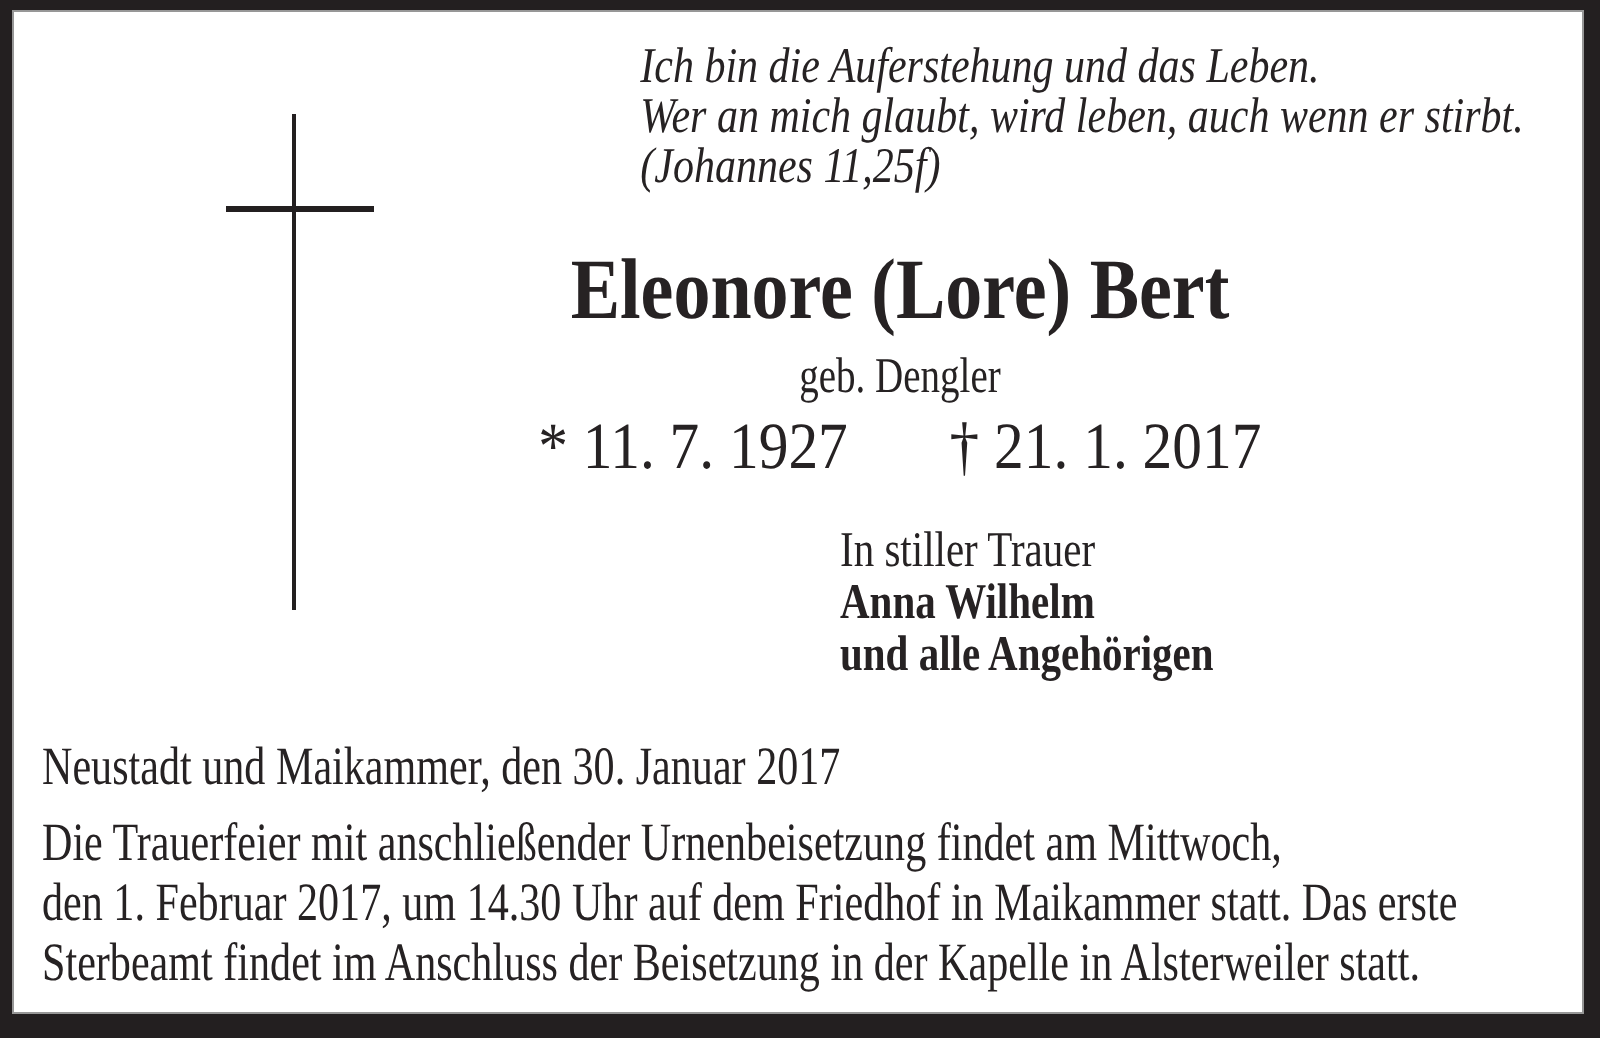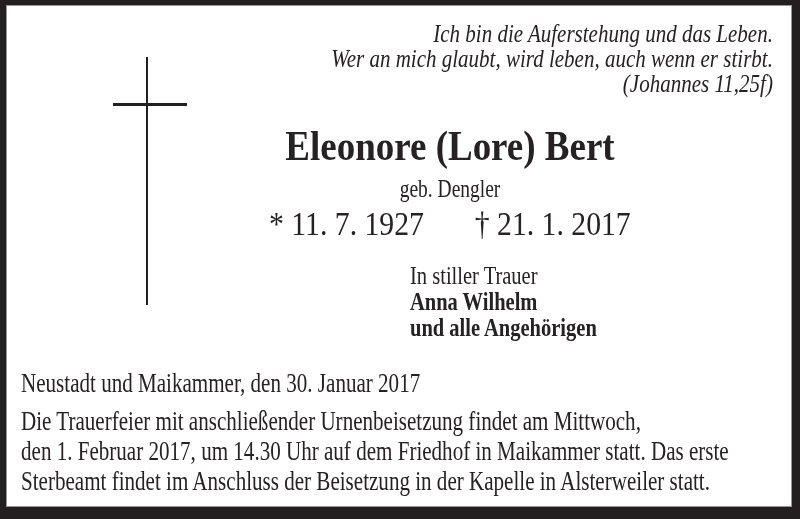--- a/index.html
+++ b/index.html
@@ -41,22 +41,21 @@
     top: 103px;
     width: 74px;
     height: 3px;
     background: #231f20;
   }
   .ln { display: block; white-space: nowrap; }
 
   .quote {
     position: absolute;
     top: 21px;
-    right: 27px;
-    text-align: right;
+    right: 38px;
     font-style: italic;
     font-size: 25px;
     line-height: 25px;
   }
   .quote .ln { transform: scaleX(0.84); transform-origin: 100% 50%; }
 
   .column {
     position: absolute;
     left: 100px;
     width: 700px;
@@ -97,21 +96,21 @@
   }
   .dates-inner {
     display: inline-block;
     transform: scaleX(0.9);
     transform-origin: 50% 50%;
   }
   .dates-gap { display: inline-block; width: 40px; }
 
   .mourners {
     position: absolute;
-    left: 410px;
+    left: 420px;
     top: 263px;
     font-size: 25px;
     line-height: 26px;
   }
   .mourners .ln { transform: scaleX(0.82); transform-origin: 0 50%; }
   .mourners .bold { font-weight: bold; }
 
   .dateline {
     position: absolute;
     left: 21px;

